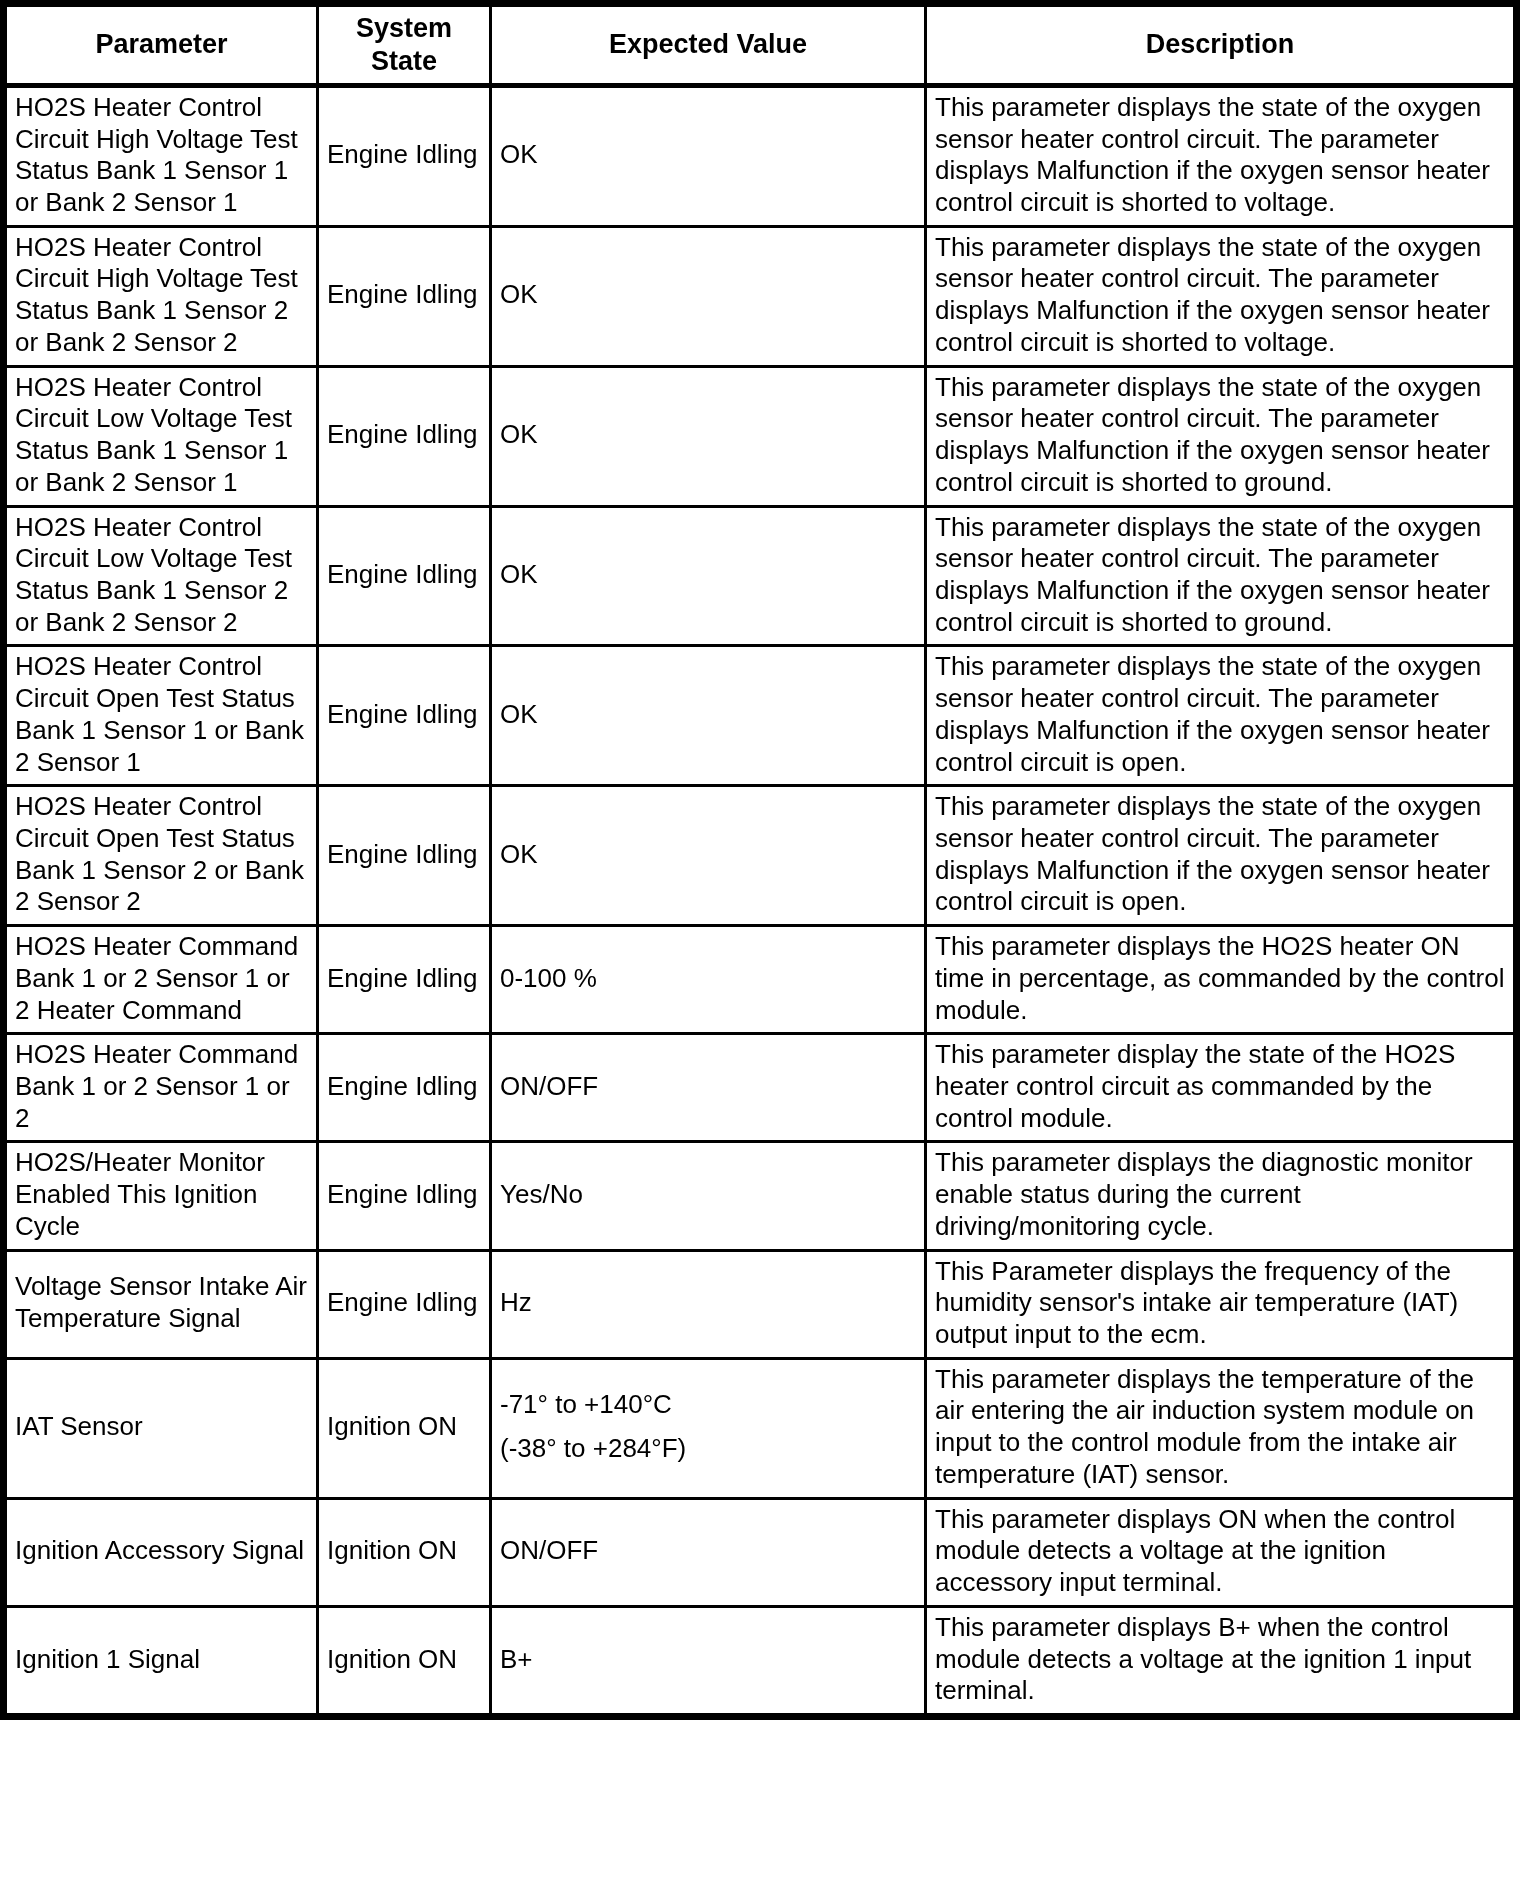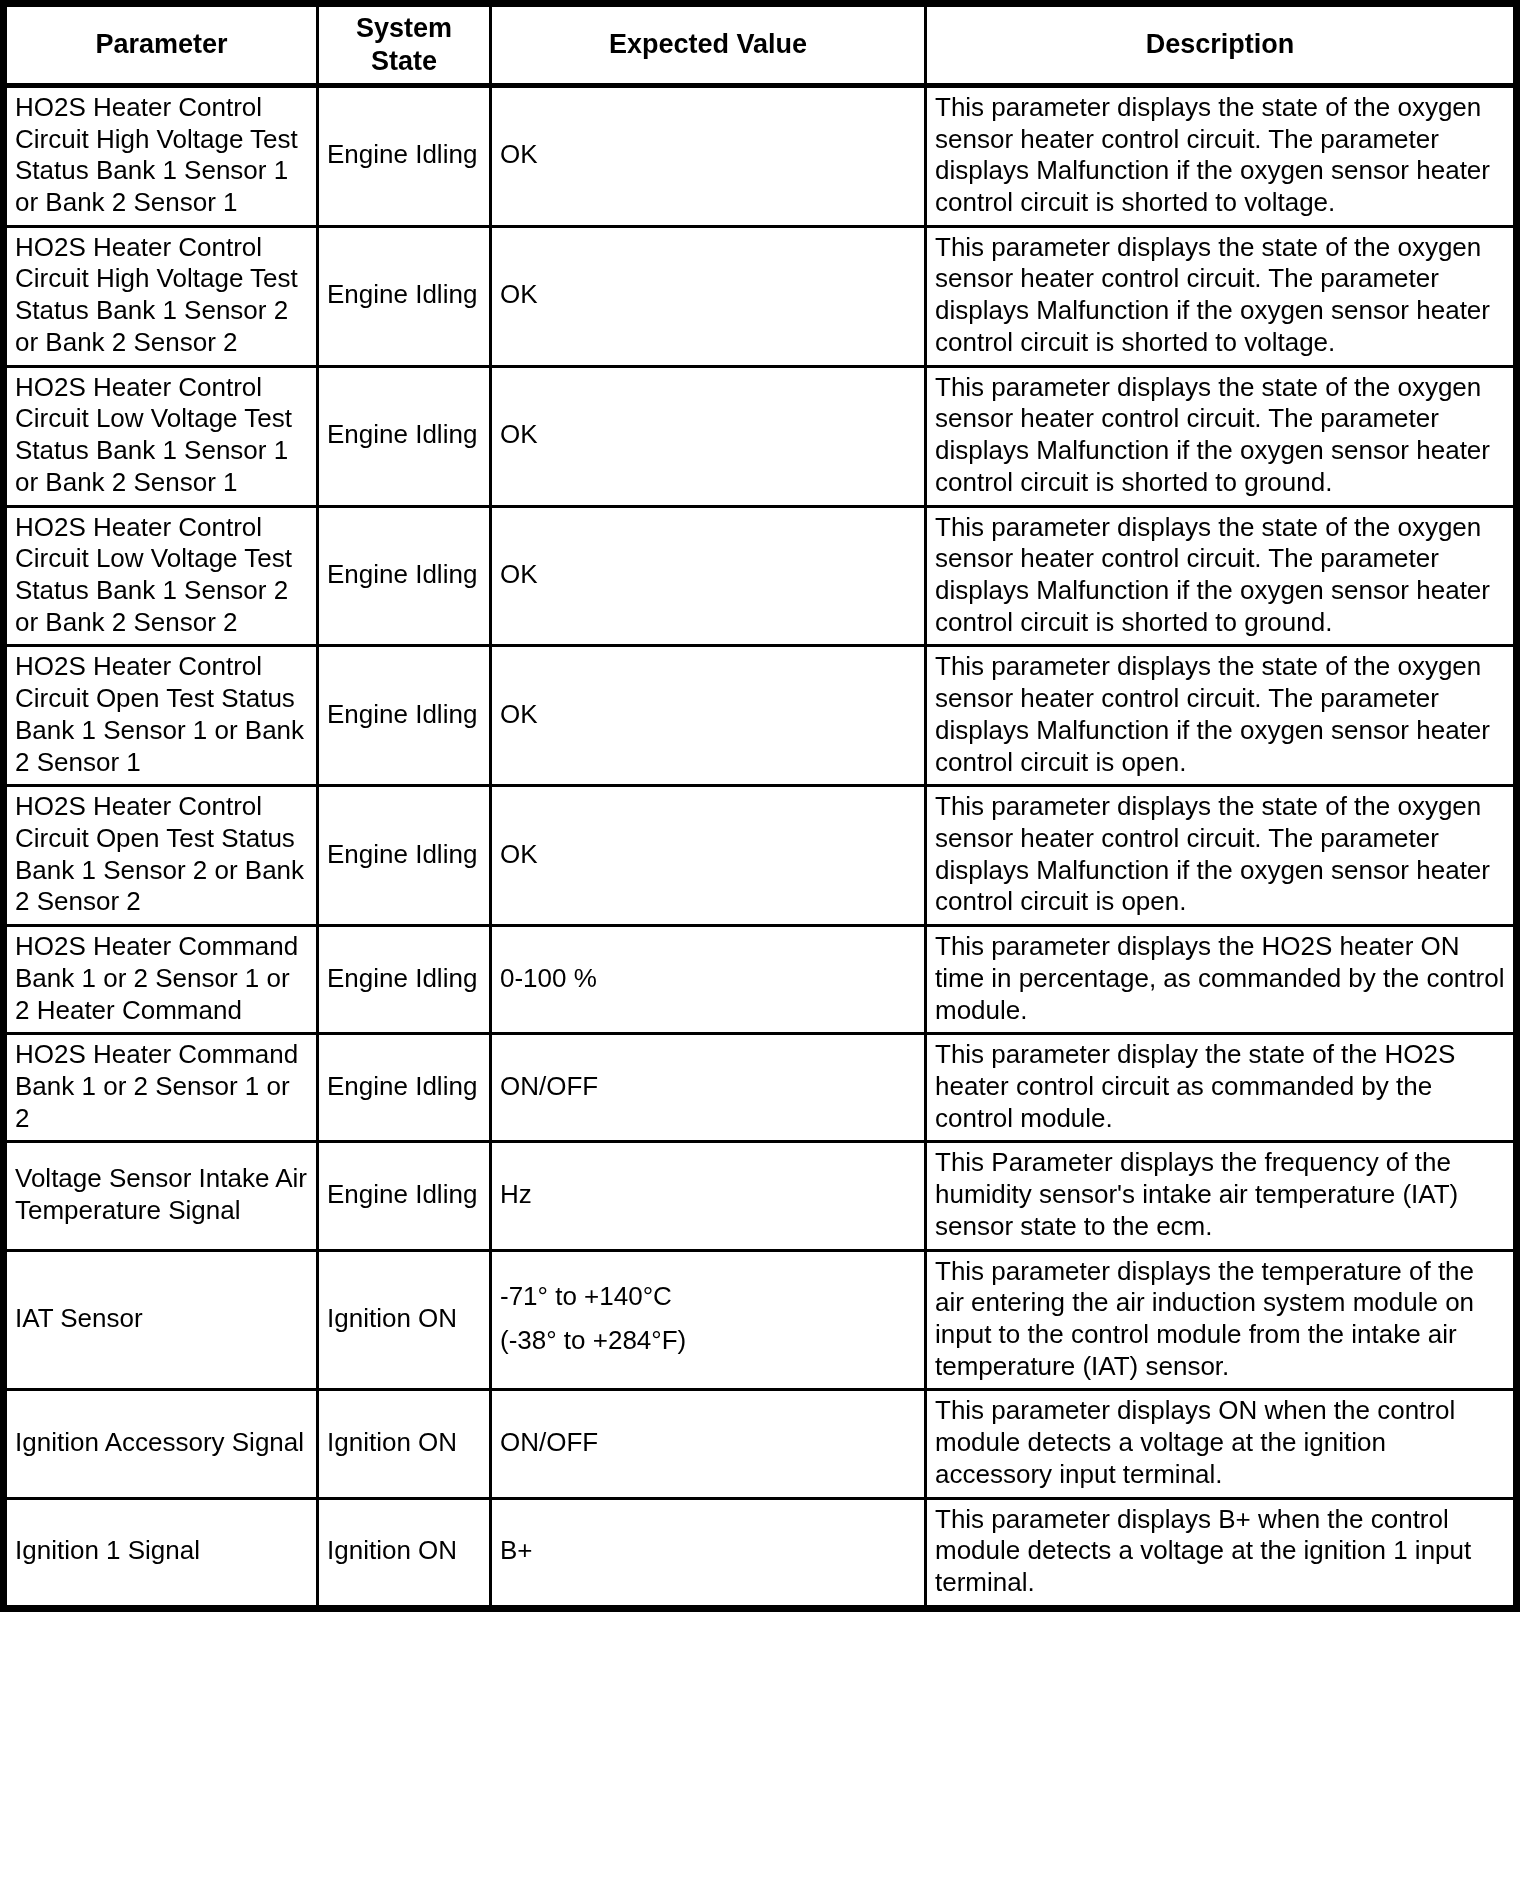--- a/index.html
+++ b/index.html
@@ -120,26 +120,32 @@
       </tr>
 
       <tr>
         <td class="cell-param">HO2S Heater Command Bank 1 or 2 Sensor 1 or 2</td>
         <td class="cell-state">Engine Idling</td>
         <td class="cell-value">ON/OFF</td>
         <td class="cell-desc">This parameter display the state of the HO2S heater control circuit as commanded by the control module.</td>
       </tr>
 
 
+      <tr>
+        <td class="cell-param">HO2S/Heater Monitor Enabled This Ignition Cycle</td>
+        <td class="cell-state">Engine Idling</td>
+        <td class="cell-value">Yes/No</td>
+        <td class="cell-desc">This parameter displays the diagnostic monitor enable status during the current driving/monitoring cycle.</td>
+      </tr>
 
       <tr>
         <td class="cell-param">Voltage Sensor Intake Air Temperature Signal</td>
         <td class="cell-state">Engine Idling</td>
         <td class="cell-value">Hz</td>
-        <td class="cell-desc">This Parameter displays the frequency of the humidity sensor's intake air temperature (IAT) sensor state to the ecm.</td>
+        <td class="cell-desc">This Parameter displays the frequency of the humidity sensor's intake air temperature (IAT) output input to the ecm.</td>
       </tr>
 
       <tr>
         <td class="cell-param">IAT Sensor</td>
         <td class="cell-state">Ignition ON</td>
         <td class="cell-value">
           <div class="ev-line">-71° to +140°C</div>
           <div class="ev-line">(-38° to +284°F)</div>
         </td>
         <td class="cell-desc">This parameter displays the temperature of the air entering the air induction system module on input to the control module from the intake air temperature (IAT) sensor.</td>

